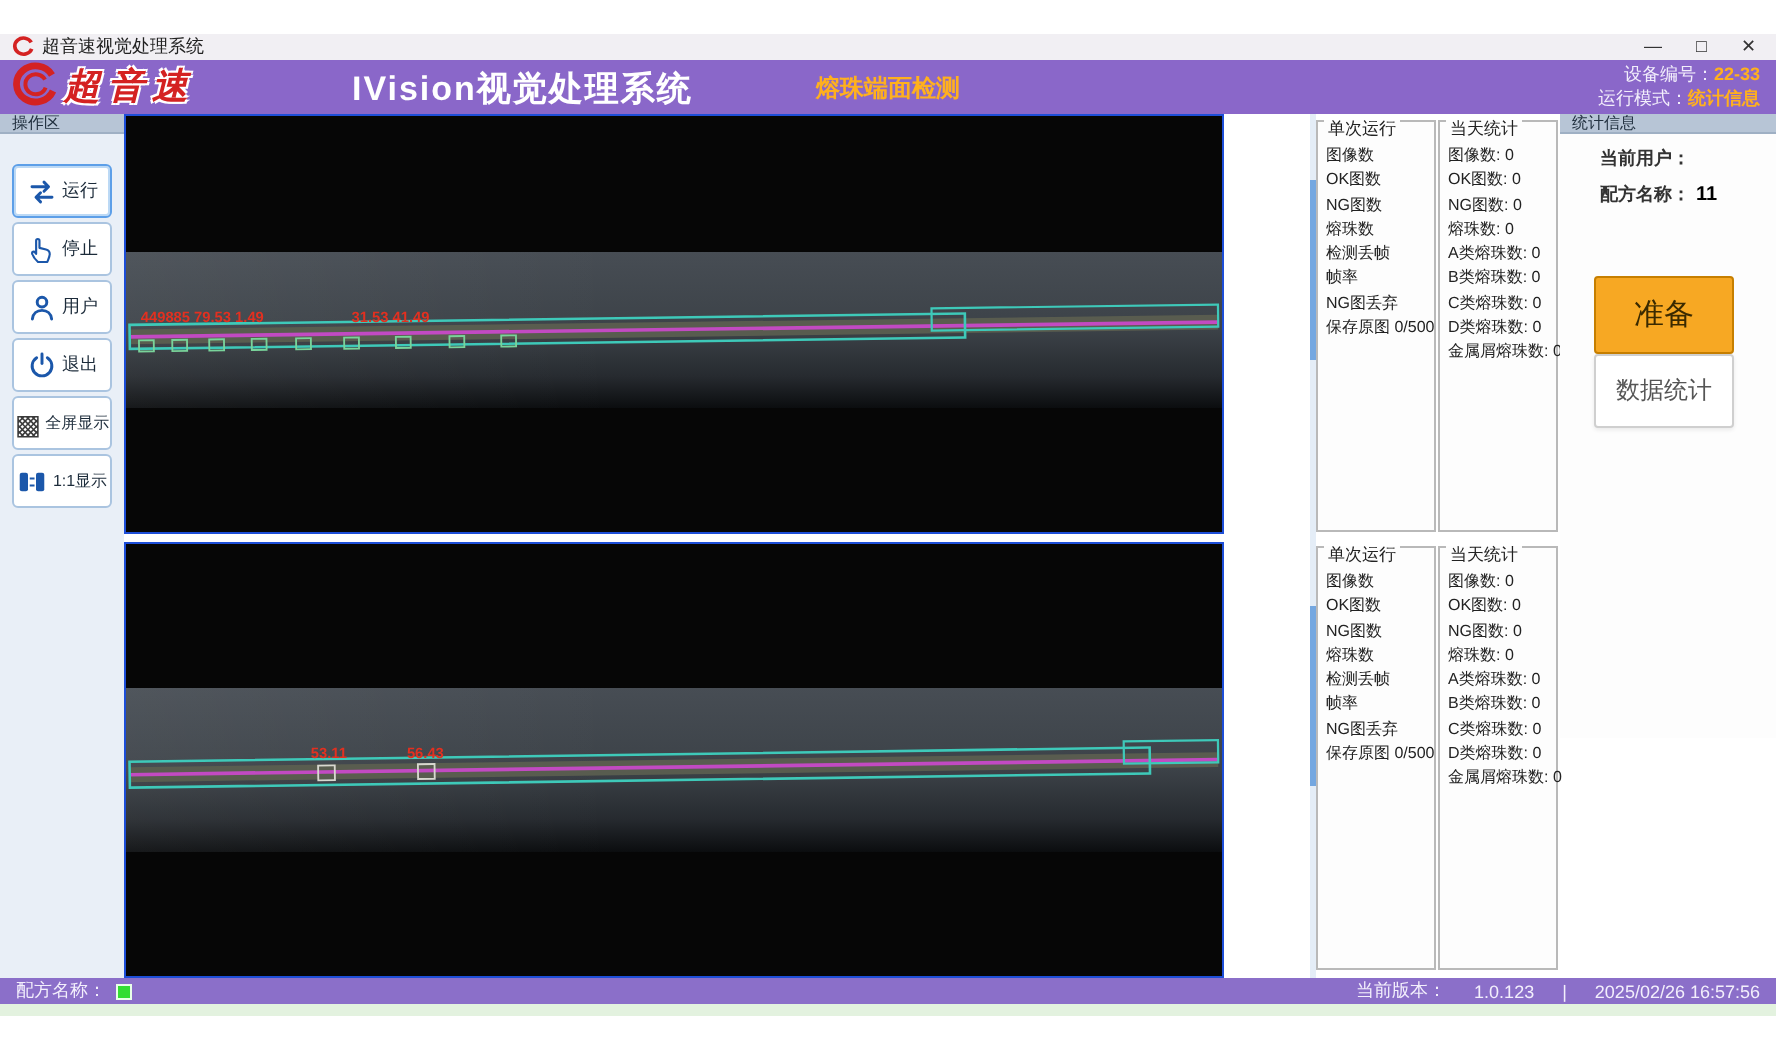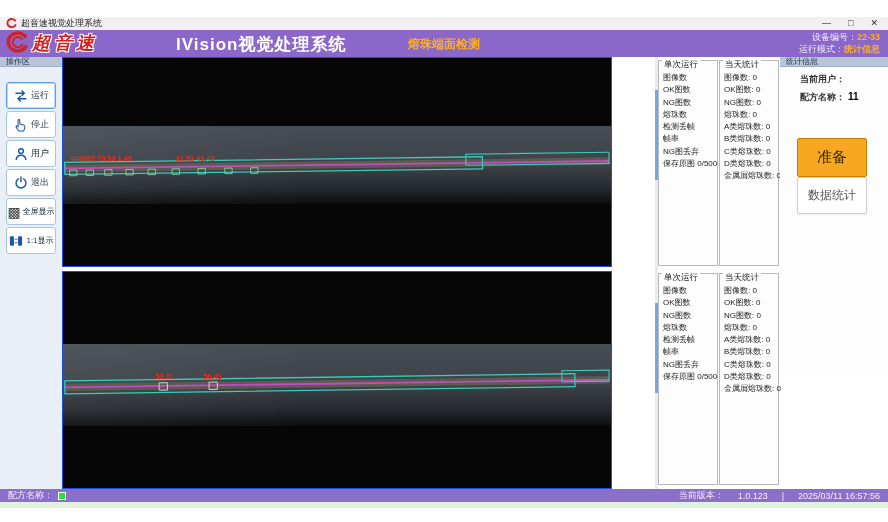--- a/index.html
+++ b/index.html
@@ -303,18 +303,18 @@
     </aside>
   </div>
 
   <div class="statusbar">
     <span>配方名称：</span>
     <span class="comm-dot"></span>
     <div class="sb-right">
       <span>当前版本：</span>
       <span>1.0.123</span>
       <span>|</span>
-      <span>2025/03/11  16:57:56</span>
+      <span>2025/02/26  16:57:56</span>
     </div>
   </div>
   <div class="bottom-strip"></div>
 
 </div>
 
 </body></html>

